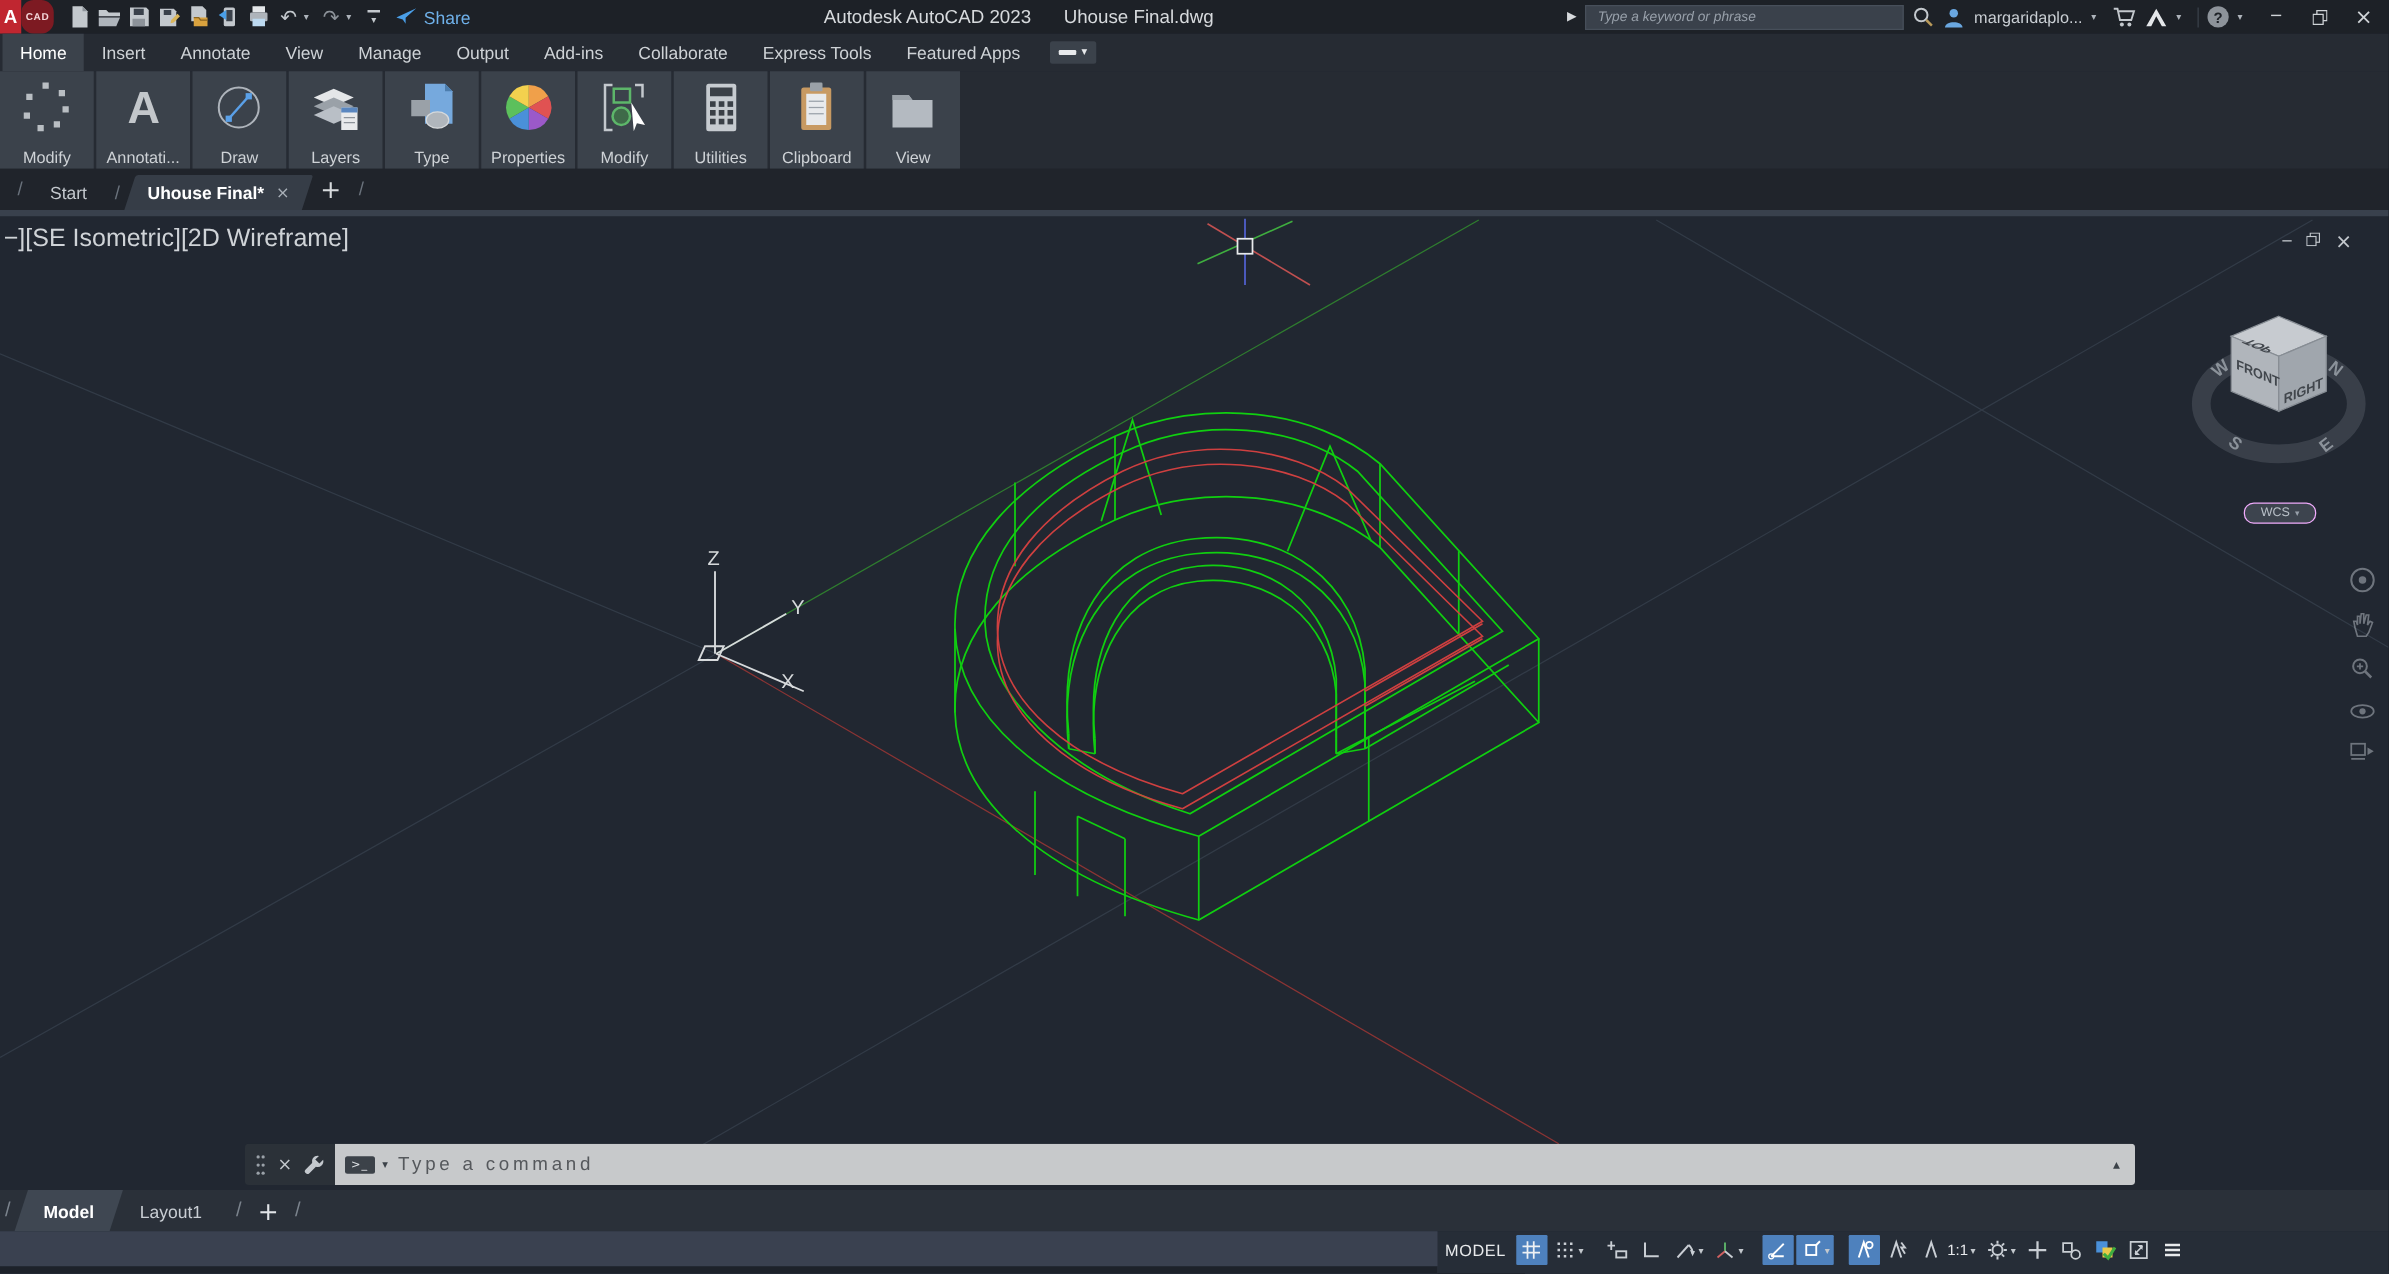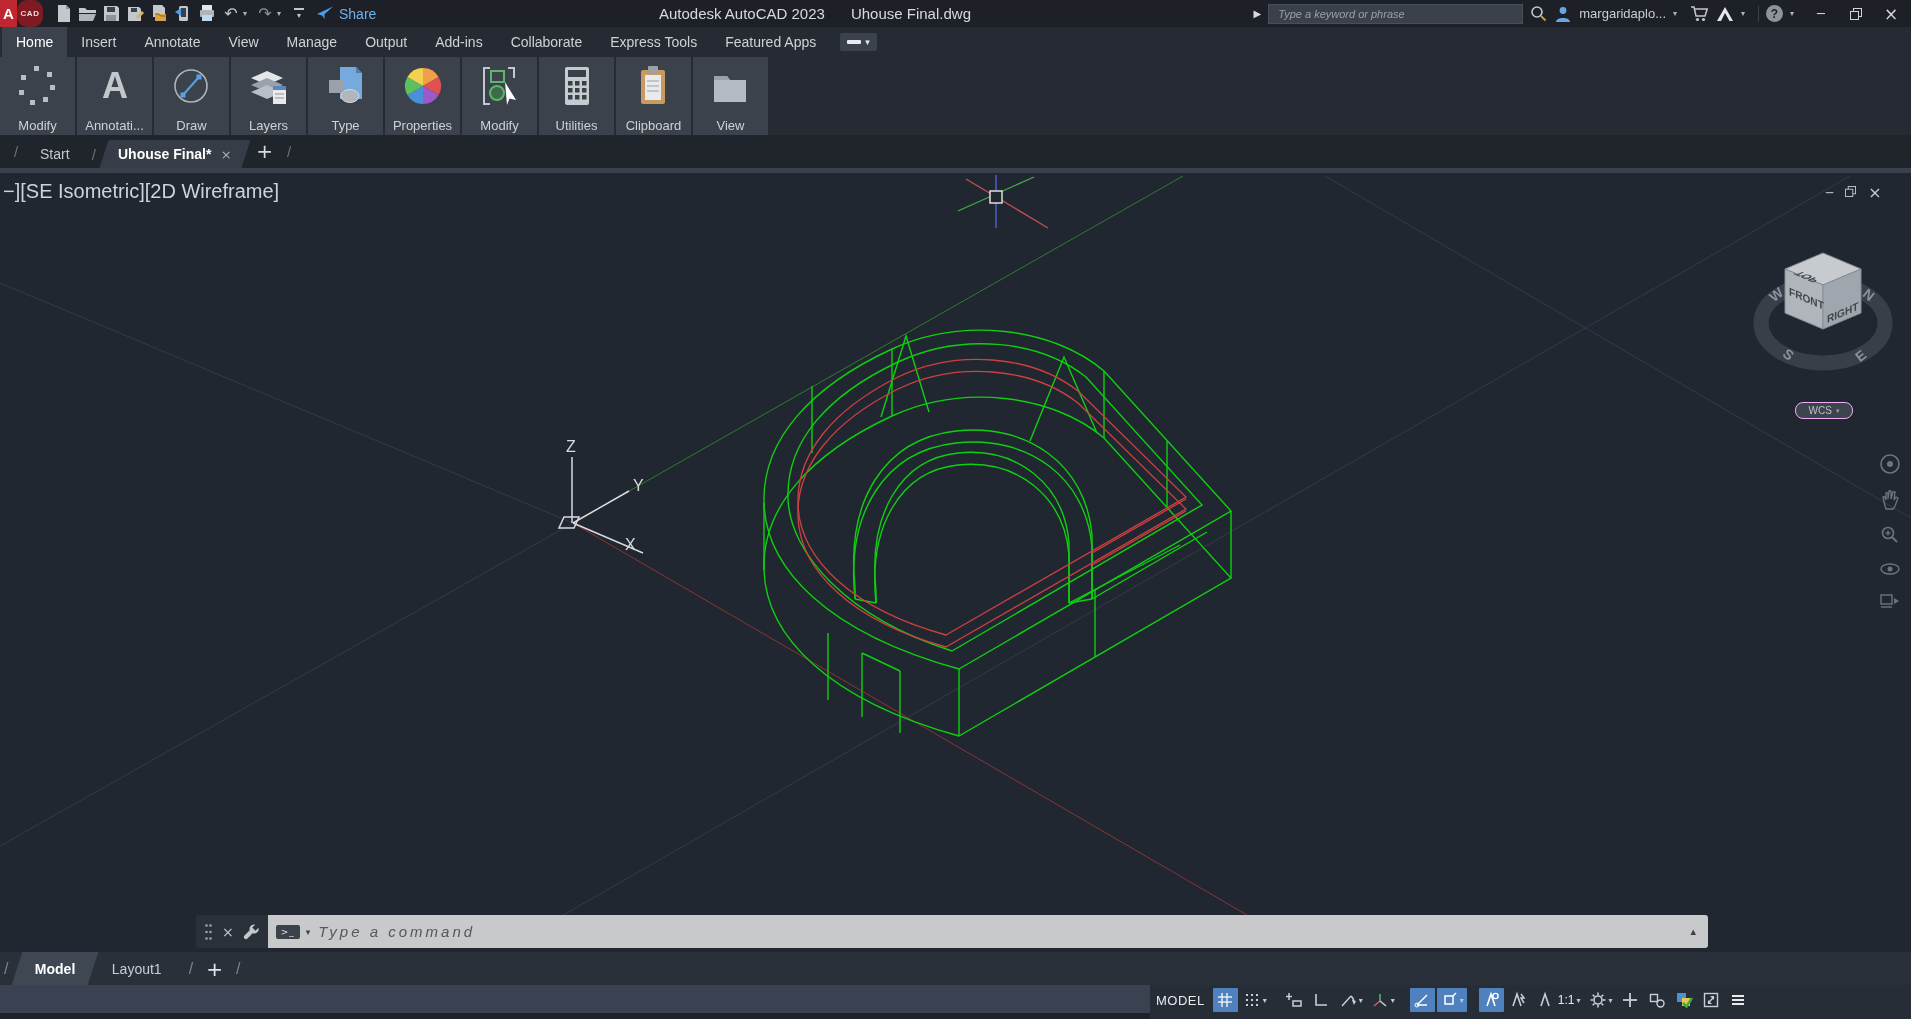--- a/index.html
+++ b/index.html
@@ -61,21 +61,21 @@
   .wcs{position:absolute;left:1795px;top:219px;width:58px;height:17px;background:#3d444e;border:1px solid #f0abfc;border-radius:8px;color:#b9c0c8;font-size:10px;display:flex;align-items:center;justify-content:center;gap:4px;cursor:pointer;margin-top:10px;}
   .wcs .c{font-size:7px;color:#98a0aa;}
   .navbar{position:absolute;left:1874px;top:280px;width:32px;display:flex;flex-direction:column;align-items:center;gap:14px;opacity:.55;}
   .navbar .nbtn{color:#aeb4bb;cursor:pointer;display:flex;align-items:center;}
   
   .cmdbar{position:absolute;left:196px;top:742px;width:1512px;height:33px;display:flex;align-items:stretch;border-radius:3px;overflow:hidden;}
   .cmdleft{background:#2b3138;display:flex;align-items:center;padding:0 8px;gap:9px;}
   .cmdinput{flex:1;background:#c7c9cb;display:flex;align-items:center;padding:0 8px;gap:6px;}
   .cmdprompt{background:#3c4249;color:#dfe2e5;font-size:9px;padding:2px 5px;border-radius:2px;letter-spacing:1px;cursor:pointer;}
   .cmdcaret{color:#3c4249;font-size:9px;cursor:pointer;}
-  .cmdtext{flex:1;border:none;outline:none;background:transparent;font-style:italic;font-size:15px;letter-spacing:3px;color:#4b4f54;}
+  .cmdtext{flex:1;border:none;outline:none;background:transparent;font-size:15px;letter-spacing:3px;color:#4b4f54;}
   .cmdtext::placeholder{color:#55585c;}
   .cmdhist{color:#3c4249;font-size:11px;padding-right:4px;cursor:pointer;}
 
   
   .layoutbar{height:33px;background:#2a3039;display:flex;align-items:center;padding-left:4px;flex:0 0 auto;}
   .ltab{height:33px;display:flex;align-items:center;padding:0 18px;font-size:14px;color:#c9ced4;cursor:pointer;transform:skewX(-18deg);}
   .ltab>*{transform:skewX(18deg);}
   .ltab.active{background:#3f4752;color:#ffffff;font-weight:bold;}
   .lsep{color:#7b838d;font-size:16px;margin:0 9px;}
   .lplus{color:#e1e4e8;font-size:20px;margin:0 4px;cursor:pointer;}

